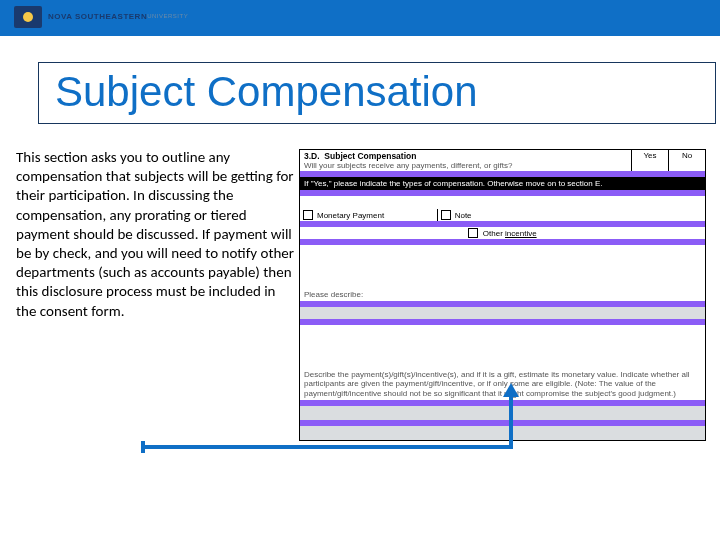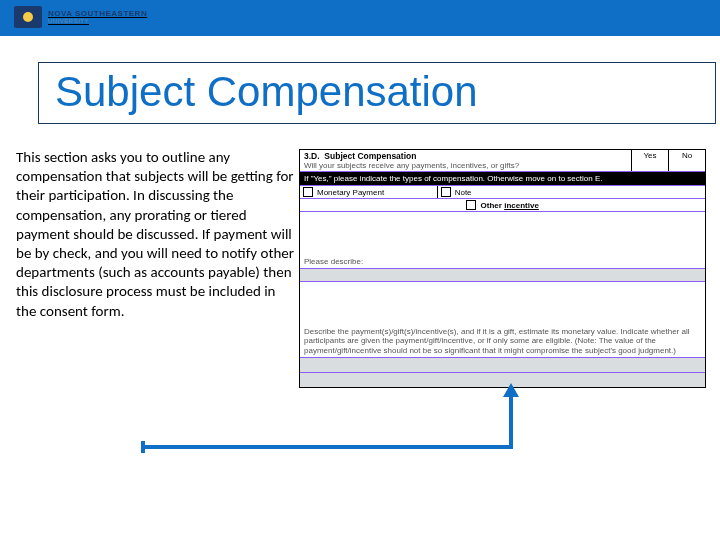--- a/index.html
+++ b/index.html
@@ -1,40 +1,40 @@
 <!DOCTYPE html>
 <html><head>
 <meta charset="utf-8">
 <style>
   html,body{margin:0;padding:0;width:720px;height:540px;background:#fff;font-family:"Segoe UI",Arial,sans-serif;color:#000;}
   .slide{position:relative;width:720px;height:540px;}
   .topbar{position:absolute;left:0;top:0;width:720px;height:36px;background:#0f6fc6;}
   .logo{position:absolute;left:14px;top:6px;display:flex;align-items:center;gap:6px;}
   .logo-badge{width:28px;height:22px;background:#1a3a6e;border-radius:2px;position:relative;display:flex;align-items:center;justify-content:center;}
   .logo-sun{width:10px;height:10px;border-radius:50%;background:#f7c948;}
-  .logo-text{display:flex;flex-direction:column;line-height:1;letter-spacing:0.5px;text-decoration:underline;}
+  .logo-text{display:flex;line-height:1;letter-spacing:0.5px;}
   .logo-line1{font-size:8px;color:#1a3a6e;font-weight:600;}
   .logo-line2{font-size:6px;color:#6a8aa8;}
   .title-box{position:absolute;left:38px;top:62px;width:644px;border:1px solid #17365d;padding:6px 16px 8px;}
   .title-box h1{margin:0;font-size:42px;font-weight:400;color:#0f6fc6;line-height:1.1;}
   .body-text{position:absolute;left:16px;top:148px;width:282px;font-size:15px;line-height:1.28;font-family:Calibri,"Segoe UI",Arial,sans-serif;}
   .form-box{position:absolute;left:299px;top:149px;width:405px;border:1px solid #000;font-family:Arial,sans-serif;font-size:8px;color:#555;}
-  .form-row{border-bottom:1px solid #8b5cf6;}
+  .form-row{border-bottom:6px solid #8b5cf6;}
   .form-head{display:flex;}
   .form-head-left{flex:1;padding:1px 4px;}
   .form-head-left b{color:#000;font-size:8.5px;}
   .yn{display:flex;}
   .yn-cell{width:20px;border-left:1px solid #000;text-align:center;padding:1px 8px;color:#000;}
   .black-bar{background:#000;color:#fff;padding:2px 4px;font-size:8px;}
-  .comp-row{display:flex;}
+  .comp-row{display:flex;margin-top:13px;}
   .comp-cell{flex:1;border-right:1px solid #000;display:flex;align-items:center;gap:4px;padding:1px 3px;color:#000;font-size:8px;white-space:nowrap;}
   .comp-cell:last-child{border-right:none;flex:2;}
   .cb{width:8px;height:8px;border:1px solid #000;display:inline-block;}
   .other-row{text-align:center;padding:1px 0;color:#000;}
-  .other-row span{text-decoration:underline;vertical-align:middle;font-weight:bold;}
+  .other-row span{text-decoration:underline;vertical-align:middle;}
   .lbl{padding:2px 4px;line-height:1.15;margin-top:43px;}
   .field{height:14px;background:#dadde0;}
   .field.sm{height:12px;}
   .arrow-h{position:absolute;left:143px;top:445px;width:370px;height:4px;background:#0f6fc6;}
   .arrow-v{position:absolute;left:509px;top:395px;width:4px;height:54px;background:#0f6fc6;}
   .arrow-head{position:absolute;left:503px;top:383px;width:0;height:0;border-left:8px solid transparent;border-right:8px solid transparent;border-bottom:14px solid #0f6fc6;}
   .arrow-cap{position:absolute;left:141px;top:441px;width:4px;height:12px;background:#0f6fc6;}
 </style>
 </head>
 <body>
@@ -54,21 +54,21 @@
   <div class="title-box">
     <h1>Subject Compensation</h1>
   </div>
 
   <div class="body-text">This section asks you to outline any compensation that subjects will be getting for their participation. In discussing the compensation, any prorating or tiered payment should be discussed. If payment will be by check, and you will need to notify other departments (such as accounts payable) then this disclosure process must be included in the consent form.</div>
 
   <div class="form-box">
     <div class="form-row form-head">
       <div class="form-head-left">
         <b><span>3.D.</span>&nbsp;&nbsp;<span>Subject Compensation</span></b><br>
-        <span>Will your subjects receive any payments, incentives, or gifts?</span>
+        <span>Will your subjects receive any payments, different, or gifts?</span>
       </div>
       <div class="yn">
         <div class="yn-cell">Yes</div>
         <div class="yn-cell">No</div>
       </div>
     </div>
     <div class="form-row black-bar">If "Yes," please indicate the types of compensation. Otherwise move on to section E.</div>
     <div class="form-row comp-row">
       <div class="comp-cell">
           <span class="cb"></span>

